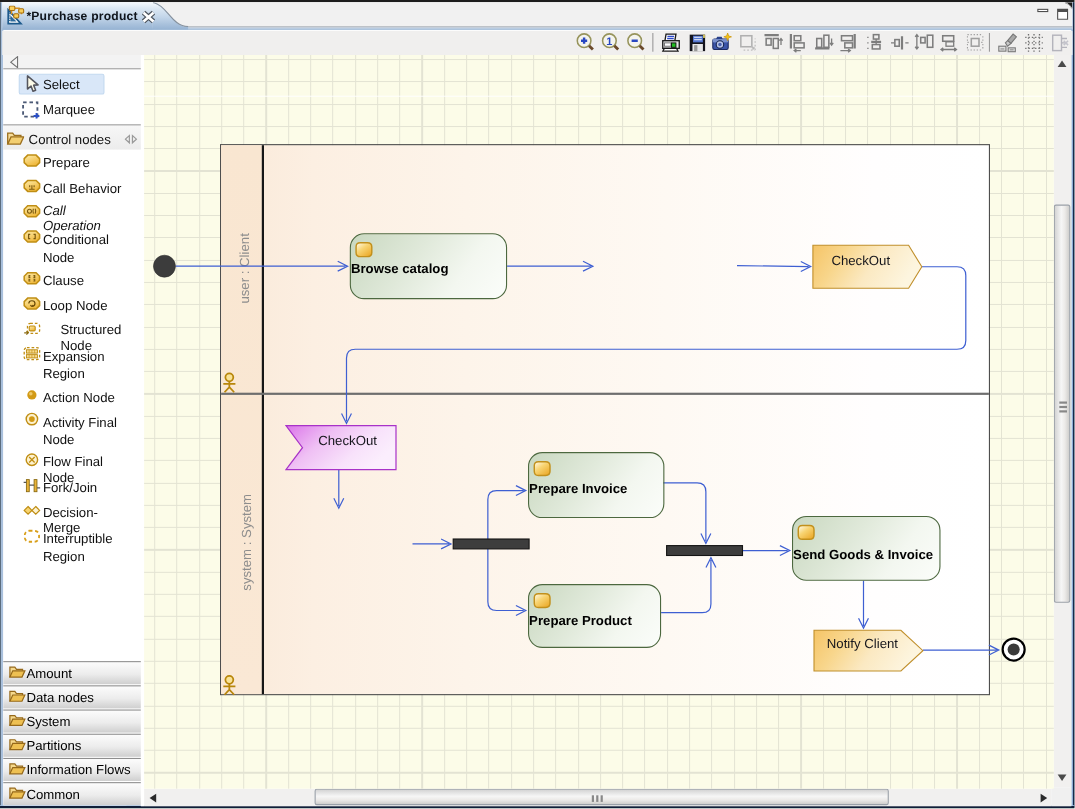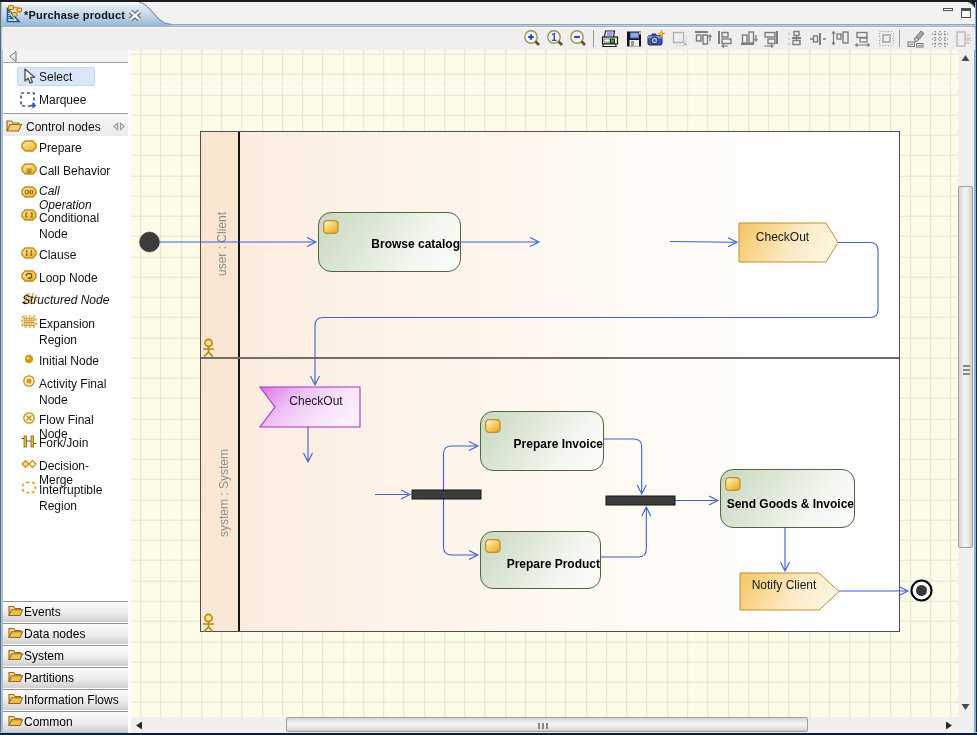--- a/index.html
+++ b/index.html
@@ -61,21 +61,21 @@
 #pagebreak { left:0px; top:36.5px; width:829px; height:1.6px; background:rgba(255,255,255,0.85); }
 
 #partition { left:70px; top:81px; width:700px; height:501px; border:1px solid #4e4e4e;
   background:linear-gradient(90deg,#fae9d8 0%,#fcefe2 12%,#fdf4ea 32%,#fef9f3 58%,#fffefe 85%,#ffffff 100%); }
 #pline-label { left:37px; top:0px; width:2px; height:499px; background:#161616; position:absolute; }
 #pline-sep { left:0px; top:225px; width:698px; height:2px; background:#6e6e6e; position:absolute; }
 .plabel { position:absolute; color:#8d8d8d; font-size:12px; white-space:nowrap; transform:rotate(-90deg); transform-origin:center; }
 
 .action { position:absolute; border:1.1px solid #4c683f; border-radius:13px;
   background:linear-gradient(125deg,#c9d8c0 0%,#e0e9da 40%,#f3f7f0 70%,#fbfdfa 100%);
-  font-weight:bold; font-size:12px; color:#000; text-align:right;padding-left:40px; }
+  font-weight:bold; font-size:12px; color:#000; text-align:left;padding-left:40px; }
 .action .lbl { position:absolute; left:0; right:0; }
 .badge { position:absolute; left:4px; top:7px; width:16px; height:14px; overflow:visible; }
 
 #dsvg { left:0; top:0; width:829px; height:667px; }
 </style>
 </head>
 <body>
 <div id="page">
   <div class="abs" id="topborder"></div>
   <div class="abs" id="leftborder"></div>
@@ -324,33 +324,33 @@
     <svg class="abs pic" style="top:220px">
         <use href="#oct" fill="url(#gold)" stroke="#c08e14" stroke-width="1.4"></use>
       <path d="M5.2,6 A2.8,2.6 0 1 1 8,8.6 M8,8.6 L6.6,7.6 M8,8.6 L9.2,7.4" stroke="#6a4a08" stroke-width="1.1" fill="none"></path>
       </svg>
     <div class="palitem" style="left:36px;top:221px;">Loop Node</div>
     <svg class="abs pic" style="top:242px">
       <rect x="4" y="2" width="11" height="9" rx="2.5" fill="none" stroke="#c08e14" stroke-width="1.2" stroke-dasharray="2.4 1.8"></rect>
       <rect x="5.6" y="4.4" width="5.4" height="4.4" rx="1" fill="url(#gold)" stroke="#c08e14" stroke-width="1"></rect>
       <path d="M1,10.6 L4.6,10.6 M3,9 L4.8,10.6 L3,12.2" stroke="#8a6a10" stroke-width="1" fill="none"></path>
       </svg>
-    <div class="palitem" style="left:19px;top:243px;font-style:italic;">Structured Node</div>
+    <div class="palitem" style="left:52px;top:243px;">Structured Node</div>
     <svg class="abs pic" style="top:265px">
       <rect x="1" y="1" width="14" height="11" rx="2.5" fill="none" stroke="#c08e14" stroke-width="1.2" stroke-dasharray="2.4 1.8"></rect>
       <rect x="3" y="3" width="10" height="3" fill="#f9dc8c" stroke="#b8860b" stroke-width="0.8"></rect>
       <rect x="3" y="7.4" width="10" height="3" fill="#f9dc8c" stroke="#b8860b" stroke-width="0.8"></rect>
       <path d="M5.5,3 L5.5,6 M8,3 L8,6 M10.5,3 L10.5,6 M5.5,7.4 L5.5,10.4 M8,7.4 L8,10.4 M10.5,7.4 L10.5,10.4" stroke="#c89a2a" stroke-width="0.7"></path>
       </svg>
     <div class="palitem" style="left:36px;top:266px;line-height:16px">Expansion<br>Region</div>
     <svg class="abs pic" style="top:303px">
         <circle cx="8" cy="6" r="4.2" fill="#d29a16"></circle>
         <circle cx="7" cy="5" r="1.6" fill="#eec96a"></circle>
       </svg>
-    <div class="palitem" style="left:36px;top:304px;">Initial Node</div>
+    <div class="palitem" style="left:36px;top:304px;">Action Node</div>
     <svg class="abs pic" style="top:325px">
         <circle cx="8" cy="6" r="5.2" fill="#fdf2cf" stroke="#c08e14" stroke-width="1.3"></circle>
         <circle cx="8" cy="6" r="2.6" fill="#d29a16"></circle>
       </svg>
     <div class="palitem" style="left:36px;top:326px;line-height:16px">Activity Final<br>Node</div>
     <svg class="abs pic" style="top:362px">
         <circle cx="8" cy="6" r="5.2" fill="#fdf2cf" stroke="#c08e14" stroke-width="1.3"></circle>
       <path d="M5.5,3.5 L10.5,8.5 M10.5,3.5 L5.5,8.5" stroke="#c08e14" stroke-width="1.2"></path>
       </svg>
     <div class="palitem" style="left:36px;top:363px;">Flow Final Node</div>
@@ -363,21 +363,21 @@
     <svg class="abs pic" style="top:408px">
       <path d="M4.5,2.5 L8,6 L4.5,9.5 L1,6 Z" fill="#f7d470" stroke="#c08e14" stroke-width="1.1"></path>
       <path d="M11.5,2.5 L15,6 L11.5,9.5 L8,6 Z" fill="#fdf2cf" stroke="#c08e14" stroke-width="1.1"></path>
       </svg>
     <div class="palitem" style="left:36px;top:409px;">Decision-Merge</div>
     <svg class="abs pic" style="top:431px">
       <rect x="1.5" y="1.5" width="13" height="10" rx="4" fill="none" stroke="#d89e18" stroke-width="1.6" stroke-dasharray="3 2.4"></rect>
       </svg>
     <div class="palitem" style="left:36px;top:432px;line-height:16px">Interruptible<br>Region</div>
     <div class="drawer" style="top:551px">
-        <span>Events</span>
+        <span>Amount</span>
       </div>
     <div class="drawer" style="top:573px">
         <span>Data nodes</span>
       </div>
     <div class="drawer" style="top:595px">
         <span>System</span>
       </div>
     <div class="drawer" style="top:617px">
         <span>Partitions</span>
       </div>

